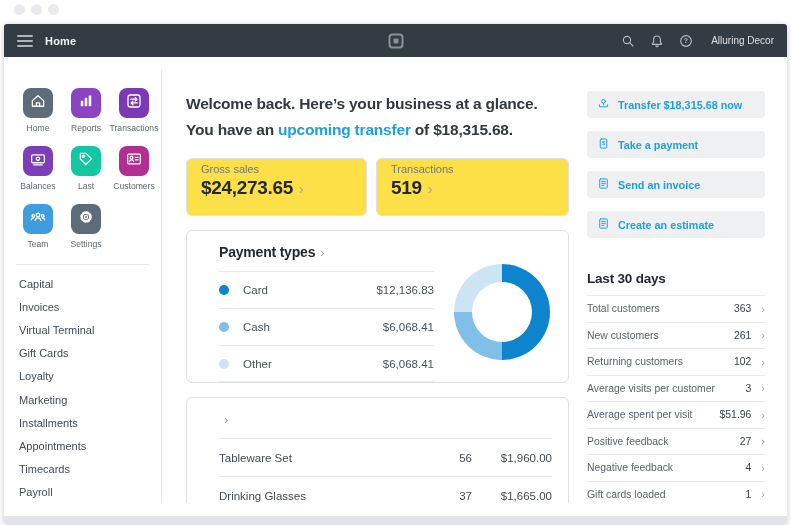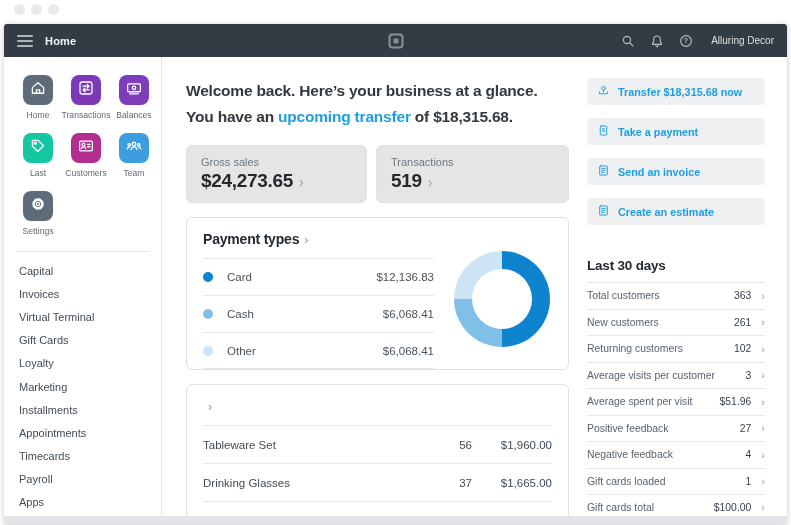--- a/index.html
+++ b/index.html
@@ -4,21 +4,21 @@
 <style>
   * { margin:0; padding:0; box-sizing:border-box; }
   html,body { width:791px; height:525px; background:#fff; font-family:"Liberation Sans", sans-serif; overflow:hidden; }
 
   
   .traffic { position:absolute; top:4px; left:14px; display:flex; gap:6px; }
   .dot { width:11px; height:11px; border-radius:50%; background:#e9eaed; }
 
   .app { position:absolute; left:4px; right:4px; top:24px; bottom:1px;
          background:#fff; border-radius:3px; overflow:hidden;
-         box-shadow:0 1px 6px rgba(0,0,0,.22); display:flex; flex-direction:column; }
+         box-shadow:0 1px 6px rgba(0,0,0,.22); display:flex; flex-direction:column;gap:13px; }
 
   
   .navbar { height:33px; background:#333b44; display:flex; align-items:center;
             padding:0 13px; position:relative; flex:none; }
   .hamburger { width:16px; display:flex; flex-direction:column; gap:3px; cursor:pointer; }
   .hamburger i { display:block; height:2px; background:#aeb4ba; border-radius:1px; }
   .nav-title { color:#f2f4f6; font-size:11px; font-weight:700; margin-left:12px; letter-spacing:.2px; }
   .sq-logo { position:absolute; left:50%; top:50%; transform:translate(-50%,-50%);
              width:15px; height:15px; border:2px solid #8a9096; border-radius:4px;
              display:flex; align-items:center; justify-content:center; }
@@ -40,29 +40,29 @@
   .tilelabel { font-size:8.6px; color:#5f6972; margin-top:5px; white-space:nowrap; }
   .side-div { border-top:1px solid #e5e7ea; margin:15px 12px 7px 12px; }
   .side-link { font-size:11px; color:#434c55; padding:5.6px 0 5.6px 15px; cursor:pointer; }
 
   
   .main { width:407px; flex:none; padding:21px 0 0 24px; }
   .headline { font-size:15.5px; line-height:26px; font-weight:700; color:#33393f; letter-spacing:-.2px; white-space:nowrap; }
   .headline .link { color:#1f9fdd; cursor:pointer; }
 
   .metrics { display:flex; gap:9px; margin-top:15px; }
-  .mcard { border:1px solid #dde1e4; border-radius:6px; padding:10px 14px; height:58px; cursor:pointer; background:#e5e5e5; }
+  .mcard { border:1px solid #dde1e4; border-radius:6px; padding:4px 14px; height:58px; cursor:pointer; background:#fde047; }
   .mcard.first { flex:0 0 181px; }
   .mcard.second { flex:1; }
   .mlabel { font-size:11px; color:#6e7883; }
   .mvalue { font-size:19px; font-weight:700; color:#23292f; margin-top:2px; letter-spacing:-.3px; }
   .chev::after { content:"›"; color:#9aa2aa; font-weight:400; }
   .mvalue .chev { font-size:14px; margin-left:6px; }
 
-  .card { border:1px solid #dde1e4; border-radius:6px; background:#fff; margin-top:14px; padding:13px 16px 0 16px; }
+  .card { border:1px solid #dde1e4; border-radius:6px; background:#fff; margin-top:14px; padding:13px 16px 0 32px; }
   .card-title { font-size:14px; font-weight:700; color:#23292f; letter-spacing:-.2px; cursor:pointer; }
   .card-title .chev { font-size:13px; margin-left:5px; }
 
   .pay-body { display:flex; }
   .pay-list { flex:1; margin-top:11px; }
   .pay-row { display:flex; align-items:center; height:37px; border-top:1px solid #e7e9eb; }
   .pay-row:last-child { border-bottom:1px solid #e7e9eb; }
   .pay-dot { width:10px; height:10px; border-radius:50%; flex:none; }
   .pay-label { font-size:11.5px; color:#49525a; margin-left:14px; flex:1; }
   .pay-value { font-size:11.5px; color:#49525a; }
@@ -139,20 +139,30 @@
     <div class="sidebar">
       <div class="tilegrid">
         <div class="tilecell">
           <span class="tile" style="background: rgb(94, 108, 122);">
               <span><svg viewBox="0 0 24 24">
                   <path d="M4.5 11.5 12 5l7.5 6.5V19h-15z"></path>
                   <path d="M9.8 19v-4.6h4.4V19"></path>
                 </svg></span>
             </span>
           <span class="tilelabel">Home</span>
+        </div>
+        <div class="tilecell">
+          <span class="tile" style="background: rgb(138, 68, 193);">
+              <span><svg viewBox="0 0 24 24">
+                  <rect x="5" y="11.5" width="3.4" height="7.5" rx=".6" fill="#fff" stroke="none"></rect>
+                  <rect x="10.3" y="7.5" width="3.4" height="11.5" rx=".6" fill="#fff" stroke="none"></rect>
+                  <rect x="15.6" y="4.5" width="3.4" height="14.5" rx=".6" fill="#fff" stroke="none"></rect>
+                </svg></span>
+            </span>
+          <span class="tilelabel">Reports</span>
         </div>
         <div class="tilecell">
           <span class="tile" style="background: rgb(124, 57, 181);">
               <span><svg viewBox="0 0 24 24">
                   <rect x="4" y="4" width="16" height="16" rx="3"></rect>
                   <path d="M7.8 9.6h8.2M13.6 7.2l2.4 2.4-2.4 2.4"></path>
                   <path d="M16.2 14.6H8M10.6 12.2l-2.4 2.4 2.4 2.4"></path>
                 </svg></span>
             </span>
           <span class="tilelabel">Transactions</span>

